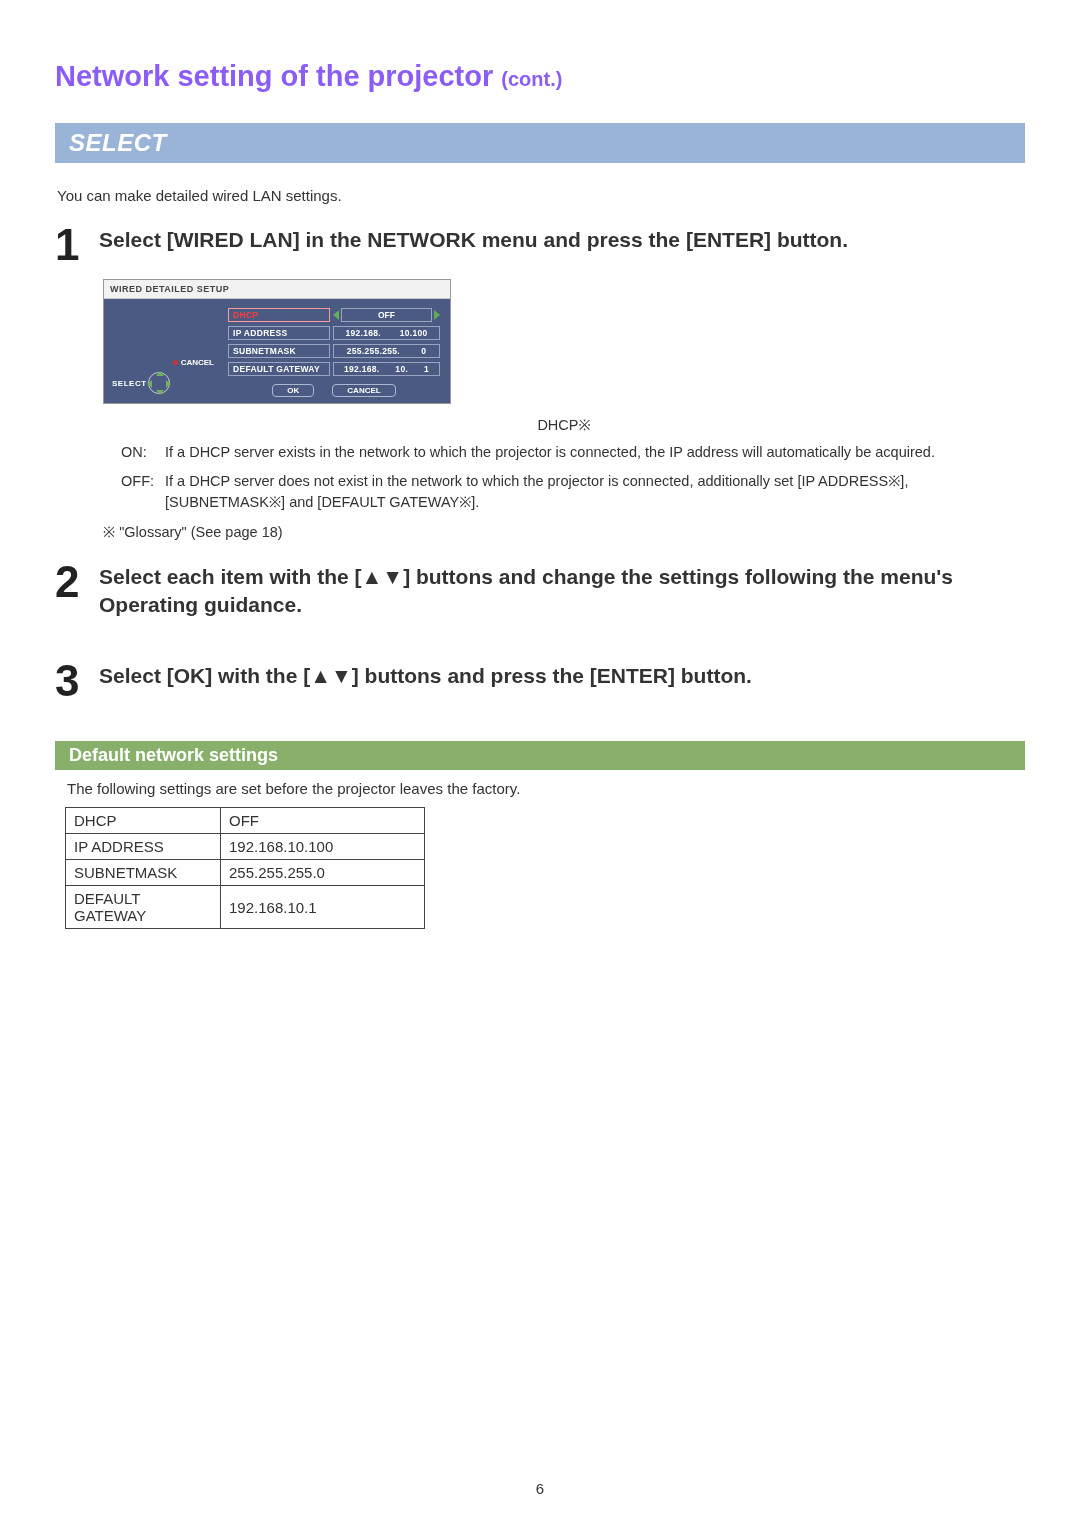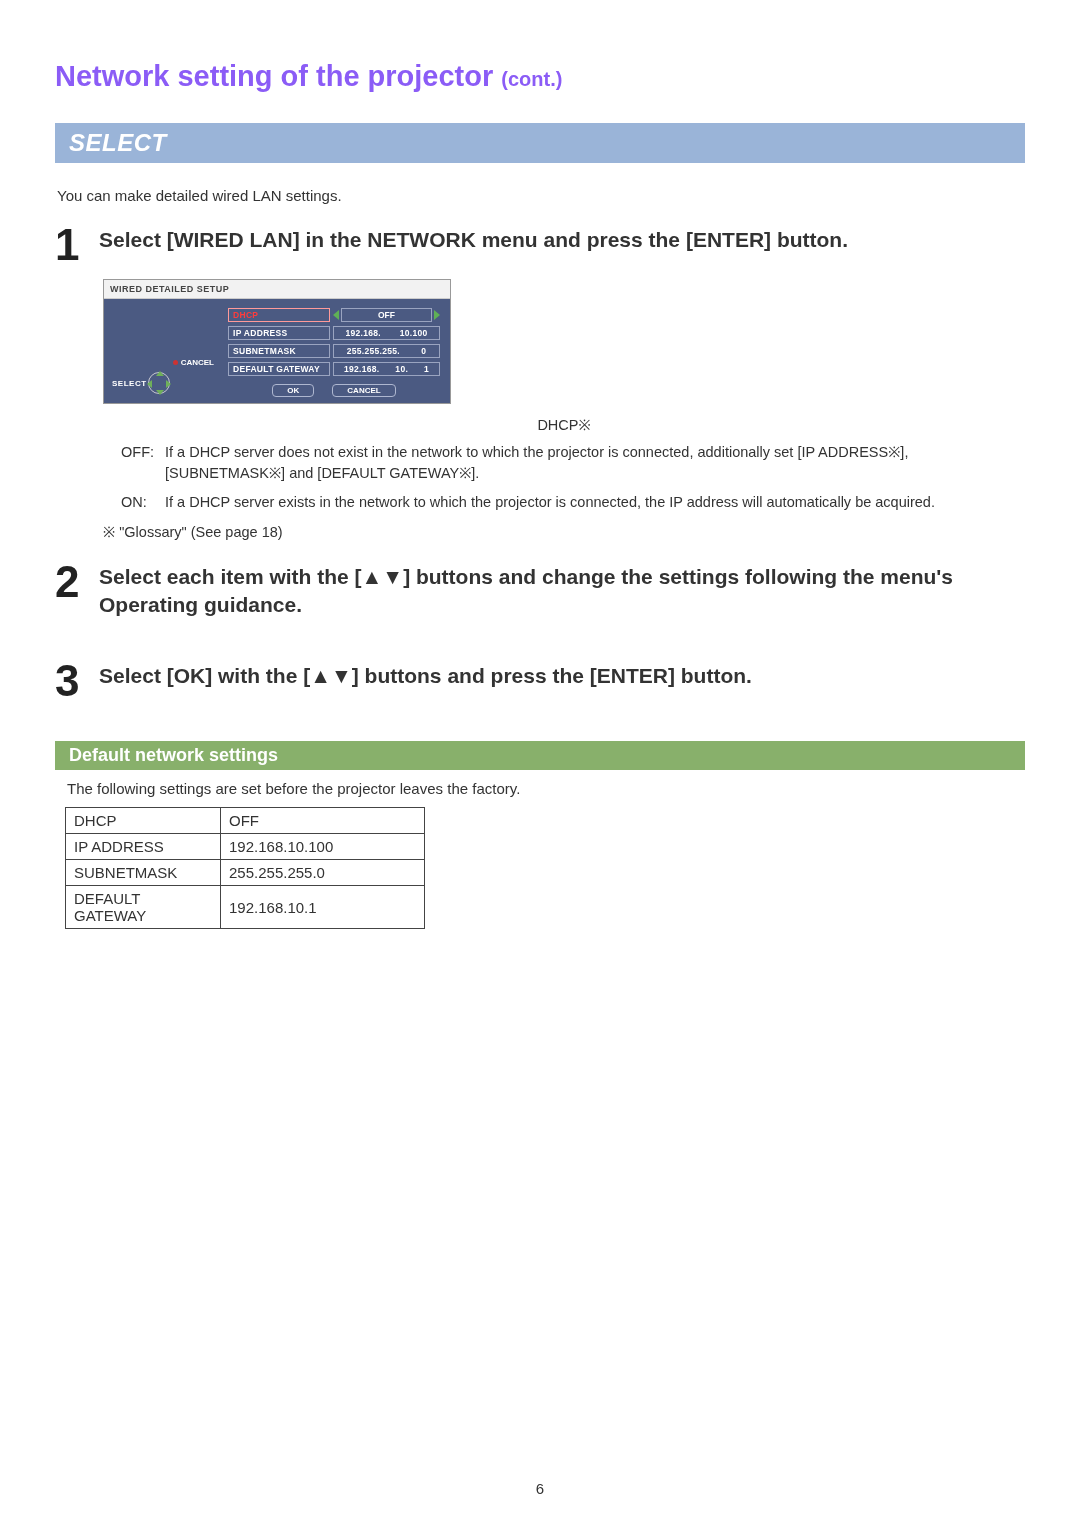--- a/index.html
+++ b/index.html
@@ -155,28 +155,28 @@
         </div>
       </div>
     </div>
   </div>
 
   <div class="dhcp-block">
     <div class="dhcp-head">
       <span>DHCP</span><span class="asterisk">※</span>
     </div>
     <div class="dhcp-row">
+      <div class="k">ON:</div>
+      <div class="v">If a DHCP server exists in the network to which the projector is connected, the IP address will automatically be acquired.</div>
+    </div>
+    <div class="dhcp-row">
       <div class="k">OFF:</div>
       <div class="v">
         <span>If a DHCP server does not exist in the network to which the projector is connected, additionally set [IP ADDRESS</span><span class="asterisk">※</span><span>], [SUBNETMASK</span><span class="asterisk">※</span><span>] and [DEFAULT GATEWAY</span><span class="asterisk">※</span><span>].</span>
       </div>
-    </div>
-    <div class="dhcp-row">
-      <div class="k">ON:</div>
-      <div class="v">If a DHCP server exists in the network to which the projector is connected, the IP address will automatically be acquired.</div>
     </div>
   </div>
 
   <div class="gloss-row">
     <span class="asterisk">※</span>
     <span>"Glossary" (See page 18)</span>
   </div>
 
   <div class="step-row">
     <div class="step-num">2</div>

